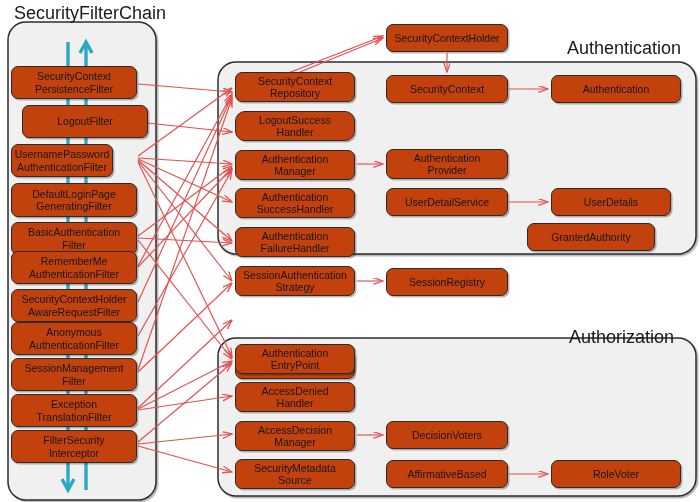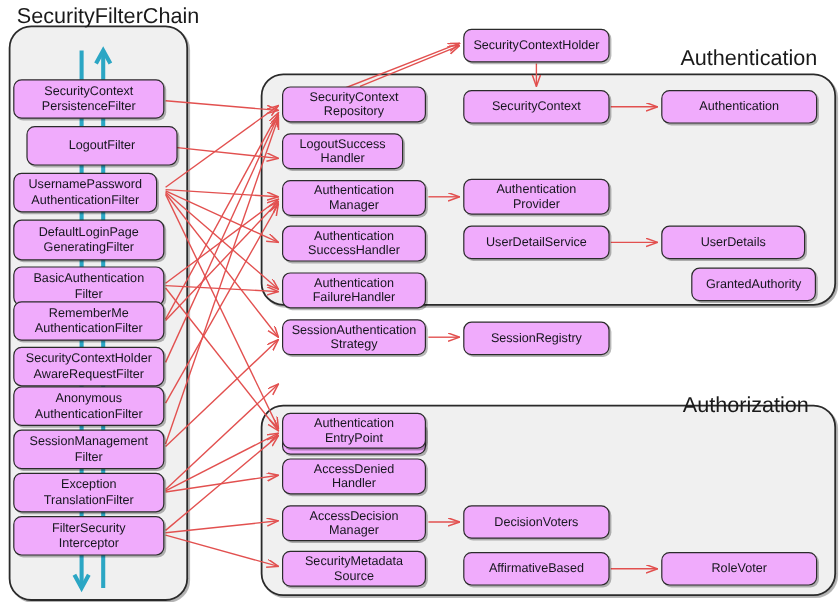--- a/index.html
+++ b/index.html
@@ -27,21 +27,21 @@
   .section-title {
     position: absolute;
     font-family: "Liberation Sans", sans-serif;
     font-size: 18px;
     color: #1a1a1a;
     white-space: nowrap;
   }
   .node {
     position: absolute;
     box-sizing: border-box;
-    background: #f0abfc;
+    background: #c2410c;
     border: 1.4px solid #2b2b2b;
     border-radius: 7px;
     display: flex;
     align-items: center;
     justify-content: center;
     text-align: center;
     font-family: "Liberation Sans", sans-serif;
     font-size: 10.5px;
     line-height: 1.18;
     color: #16161e;
@@ -116,41 +116,41 @@
 
   <div id="labels-layer">
       <div class="section-title" style="left: 14px; top: 3px;">SecurityFilterChain</div>
       <div class="section-title" style="left: 567px; top: 38px;">Authentication</div>
       <div class="section-title" style="left: 569px; top: 327px;">Authorization</div>
     </div>
   <div id="nodes-layer">
       <div class="node" style="left: 11px; top: 66px; width: 126px; height: 33px;">SecurityContext
 PersistenceFilter</div>
       <div class="node" style="left: 22px; top: 105px; width: 126px; height: 33px;">LogoutFilter</div>
-      <div class="node" style="left: 11px; top: 144px; width: 120px; height: 33px;">UsernamePassword
+      <div class="node" style="left: 11px; top: 144px; width: 102px; height: 33px;">UsernamePassword
 AuthenticationFilter</div>
       <div class="node" style="left: 11px; top: 183px; width: 126px; height: 34px;">DefaultLoginPage
 GeneratingFilter</div>
       <div class="node" style="left: 11px; top: 222px; width: 126px; height: 33px;">BasicAuthentication
 Filter</div>
       <div class="node" style="left: 11px; top: 251px; width: 126px; height: 33px;">RememberMe
 AuthenticationFilter</div>
       <div class="node" style="left: 11px; top: 289px; width: 126px; height: 33px;">SecurityContextHolder
 AwareRequestFilter</div>
       <div class="node" style="left: 11px; top: 322px; width: 126px; height: 33px;">Anonymous
 AuthenticationFilter</div>
       <div class="node" style="left: 11px; top: 358px; width: 126px; height: 33px;">SessionManagement
 Filter</div>
       <div class="node" style="left: 11px; top: 394px; width: 126px; height: 33px;">Exception
 TranslationFilter</div>
       <div class="node" style="left: 11px; top: 430px; width: 126px; height: 33px;">FilterSecurity
 Interceptor</div>
       <div class="node" style="left: 235px; top: 72px; width: 120px; height: 30px;">SecurityContext
 Repository</div>
-      <div class="node" style="left: 235px; top: 111px; width: 101px; height: 30px;">LogoutSuccess
+      <div class="node" style="left: 235px; top: 111px; width: 120px; height: 30px; border-radius: 10px;">LogoutSuccess
 Handler</div>
       <div class="node" style="left: 235px; top: 150px; width: 120px; height: 30px;">Authentication
 Manager</div>
       <div class="node" style="left: 235px; top: 188px; width: 120px; height: 30px;">Authentication
 SuccessHandler</div>
       <div class="node" style="left: 235px; top: 227px; width: 120px; height: 30px;">Authentication
 FailureHandler</div>
       <div class="node" style="left: 235px; top: 266px; width: 120px; height: 30px;">SessionAuthentication
 Strategy</div>
       <div class="node" style="left: 235px; top: 306px; width: 120px; height: 28px; margin-top: 45px;">RequestCache</div>
@@ -162,20 +162,20 @@
 Manager</div>
       <div class="node" style="left: 235px; top: 459px; width: 120px; height: 30px;">SecurityMetadata
 Source</div>
       <div class="node" style="left: 386px; top: 24px; width: 122px; height: 28px;">SecurityContextHolder</div>
       <div class="node" style="left: 386px; top: 75px; width: 122px; height: 28px;">SecurityContext</div>
       <div class="node" style="left: 551px; top: 75px; width: 130px; height: 28px;">Authentication</div>
       <div class="node" style="left: 386px; top: 149px; width: 122px; height: 30px;">Authentication
 Provider</div>
       <div class="node" style="left: 386px; top: 188px; width: 122px; height: 28px;">UserDetailService</div>
       <div class="node" style="left: 551px; top: 188px; width: 120px; height: 28px;">UserDetails</div>
-      <div class="node" style="left: 576px; top: 223px; width: 104px; height: 28px;">GrantedAuthority</div>
+      <div class="node" style="left: 527px; top: 223px; width: 128px; height: 28px;">GrantedAuthority</div>
       <div class="node" style="left: 386px; top: 268px; width: 122px; height: 28px;">SessionRegistry</div>
       <div class="node" style="left: 386px; top: 421px; width: 122px; height: 28px;">DecisionVoters</div>
       <div class="node" style="left: 386px; top: 460px; width: 122px; height: 28px;">AffirmativeBased</div>
       <div class="node" style="left: 551px; top: 460px; width: 130px; height: 28px;">RoleVoter</div>
     </div>
 
 </div>
 
 </body></html>

